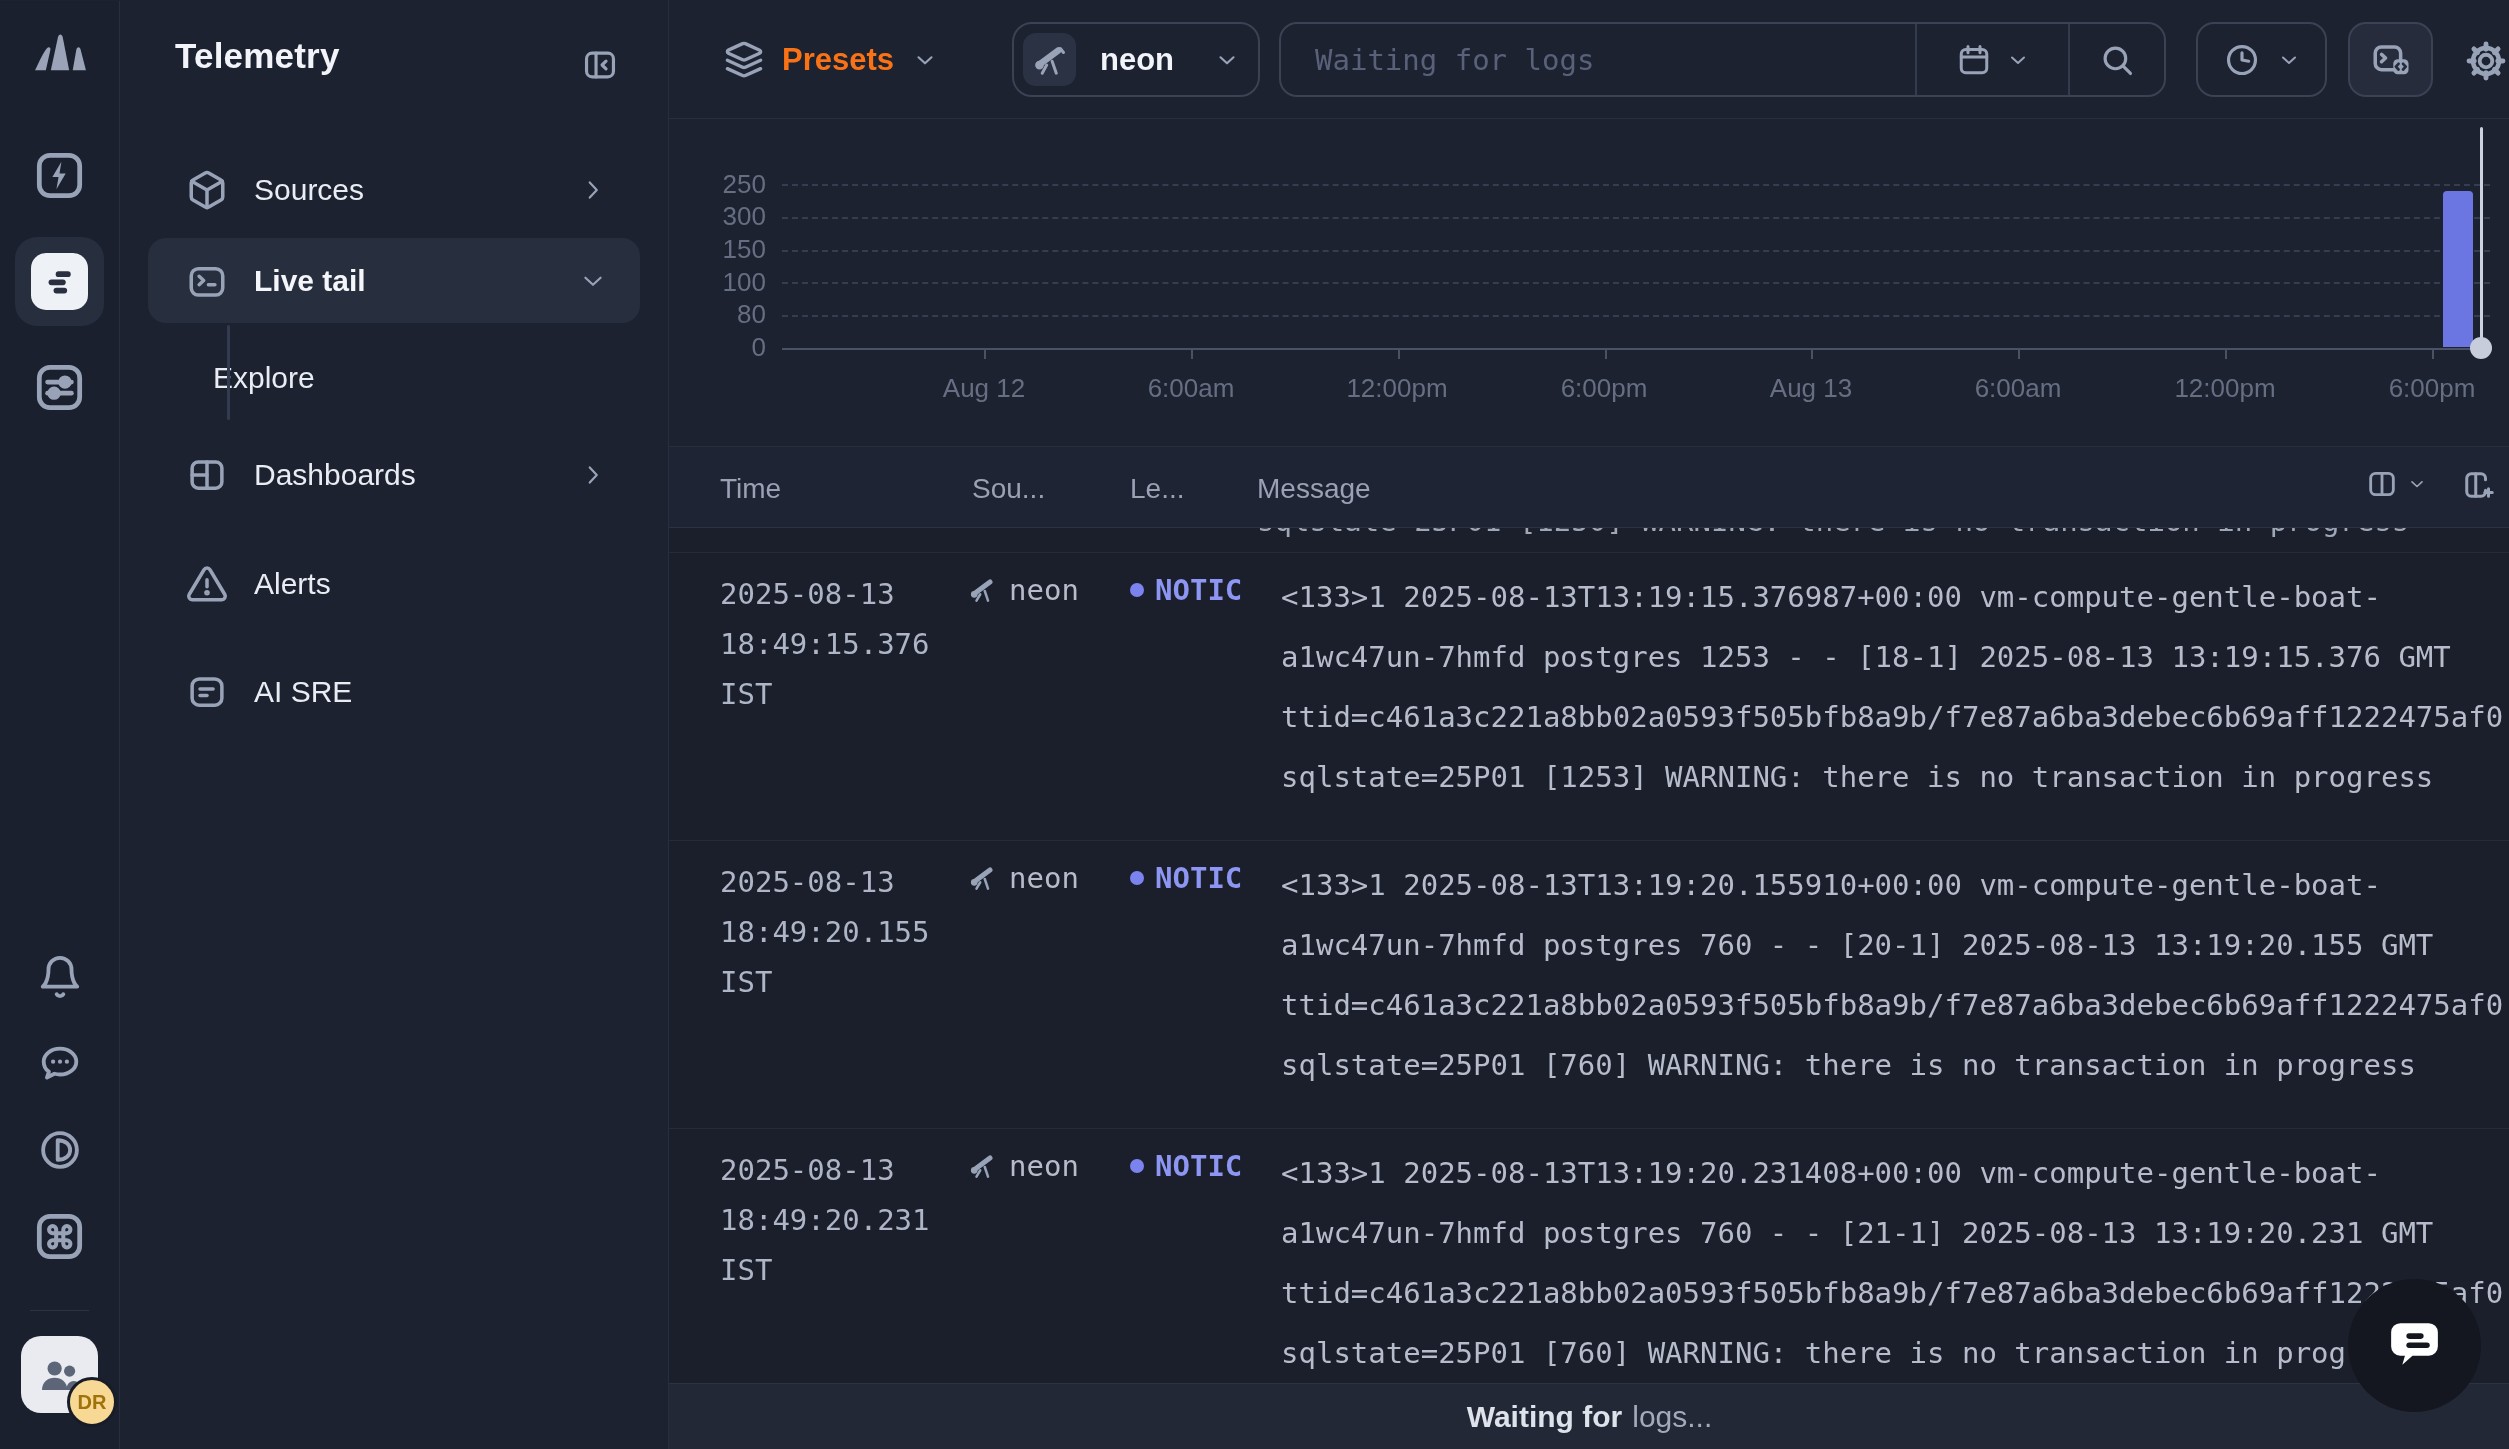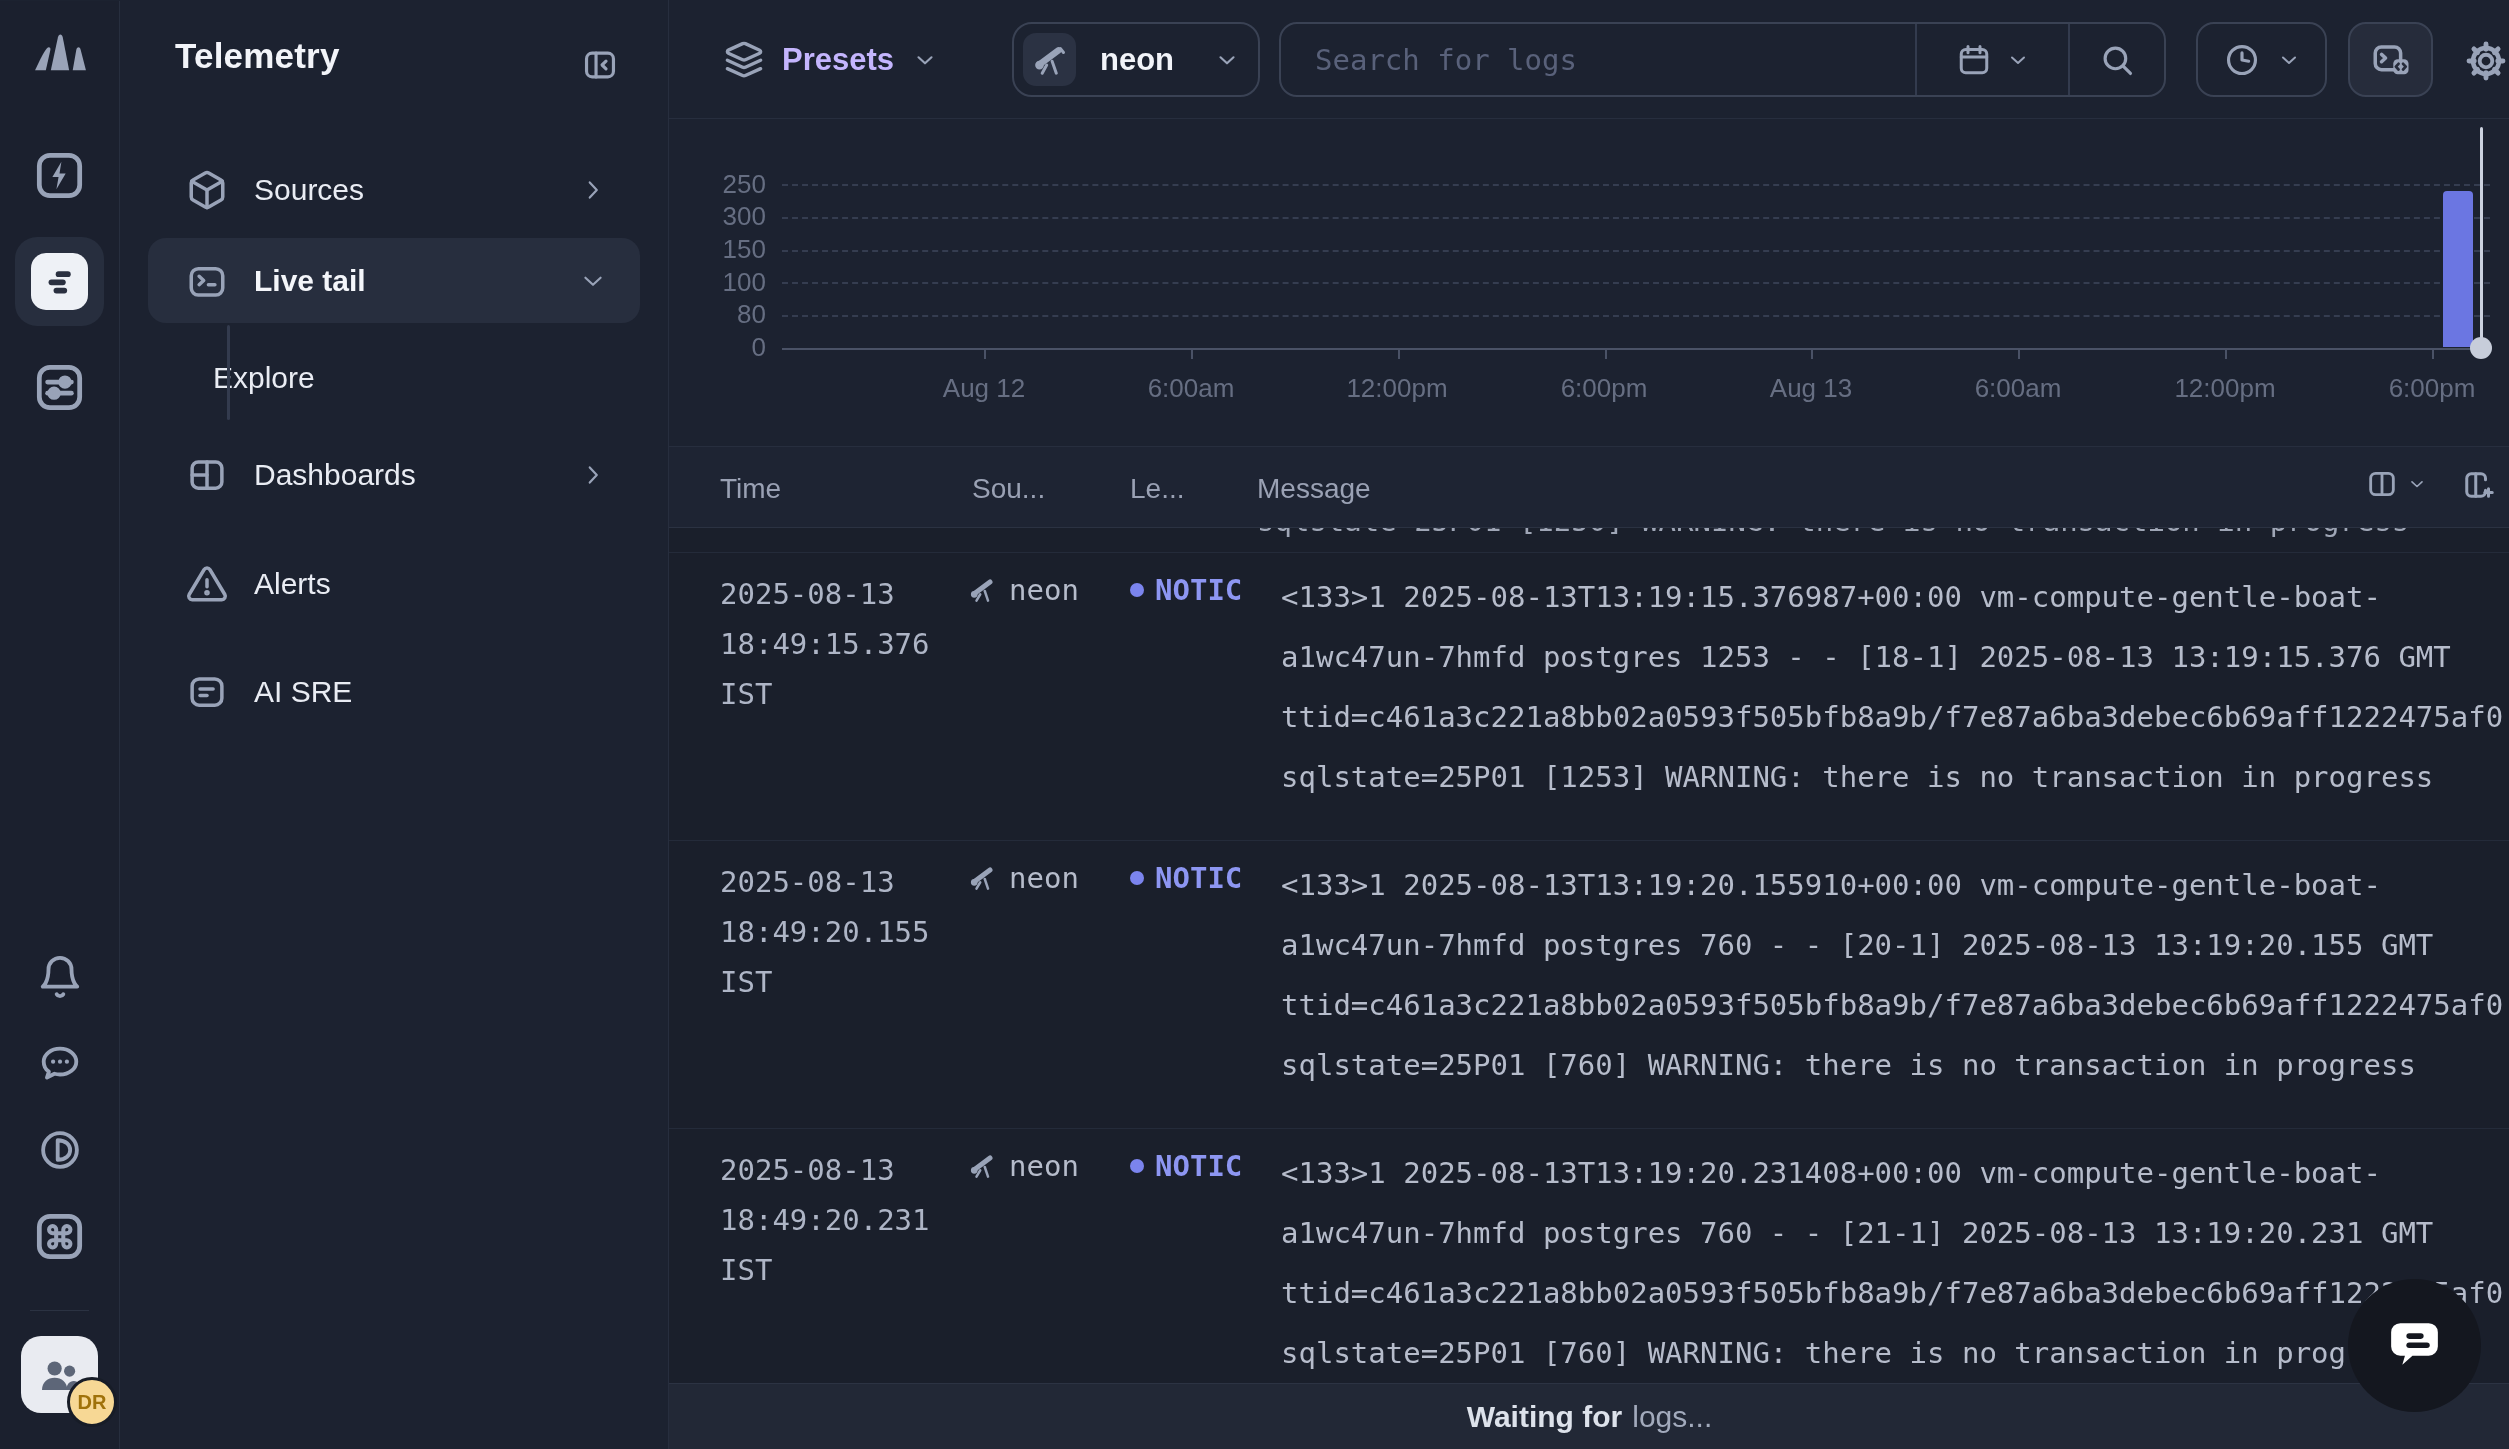--- a/index.html
+++ b/index.html
@@ -34,21 +34,21 @@
   .sb-child { position:absolute; left:28px; right:28px; height:93px; display:flex; align-items:center; cursor:pointer; }
   .sb-child .tree { position:absolute; left:79px; top:-6px; bottom:4px; width:3px; background:#333b4e; border-radius:2px; }
   .sb-child .lbl { font-size:30px; font-weight:500; color:#e9ecf3; margin-left:65px; }
 
   
   .main { position:absolute; left:669px; top:0; right:0; bottom:0; }
 
   
   .topbar { position:absolute; left:0; right:0; top:0; height:119px; border-bottom:1px solid #272e3e; }
   .presets { position:absolute; left:55px; top:24px; height:71px; display:flex; align-items:center; gap:18px; cursor:pointer; }
-  .presets .lbl { font-size:31px; font-weight:600; color:#c4b5fd;text-align:center; }
+  .presets .lbl { font-size:31px; font-weight:600; color:#f97316;text-align:center; }
   .src-select { position:absolute; left:343px; top:22px; width:248px; height:75px; border:2px solid #3a4254; border-radius:20px; display:flex; align-items:center; cursor:pointer; }
   .src-select .badge { width:53px; height:53px; margin-left:9px; background:#2b3243; border-radius:13px; display:flex; align-items:center; justify-content:center; }
   .src-select .lbl { font-size:31px; font-weight:600; color:#f2f4f9; margin-left:24px; }
   .src-select .chev { margin-left:auto; margin-right:18px; display:flex; }
   .search-group { position:absolute; left:610px; top:22px; width:887px; height:75px; border:2px solid #3a4254; border-radius:18px; display:flex; align-items:stretch; }
   .search-text { flex:1; display:flex; align-items:center; padding-left:34px; font-size:29px; color:#59617a; cursor:text; }
   .sg-cal { width:153px; border-left:2px solid #333b4e; display:flex; align-items:center; justify-content:center; gap:14px; cursor:pointer; }
   .sg-mag { width:96px; border-left:2px solid #333b4e; display:flex; align-items:center; justify-content:center; cursor:pointer; }
   .clock-btn { position:absolute; left:1527px; top:22px; width:131px; height:75px; border:2px solid #3a4254; border-radius:18px; display:flex; align-items:center; justify-content:center; gap:16px; cursor:pointer; }
   .term-btn { position:absolute; left:1679px; top:22px; width:85px; height:75px; background:#262c3b; border:2px solid #3a4254; border-radius:18px; display:flex; align-items:center; justify-content:center; cursor:pointer; }
@@ -281,21 +281,21 @@
         </span>
         <span class="lbl">neon</span>
         <span class="chev">
           <svg class="ic" width="26" height="26" viewBox="0 0 24 24" stroke-width="2.4">
               <path d="M6 9.5 l6 5.5 6-5.5"></path>
             </svg>
         </span>
       </div>
 
       <div class="search-group">
-        <div class="search-text mono">Search for logs</div>
+        <div class="search-text mono">Waiting for logs</div>
         <div class="sg-cal">
           <svg class="ic" width="36" height="36" viewBox="0 0 24 24">
             <rect x="3.5" y="5" width="17" height="15.5" rx="3"></rect>
             <path d="M8 3 v4.2 M16 3 v4.2 M3.5 10 H20.5"></path>
           </svg>
           <svg class="ic" width="24" height="24" viewBox="0 0 24 24" stroke-width="2.4">
               <path d="M6 9.5 l6 5.5 6-5.5"></path>
             </svg>
         </div>
         <div class="sg-mag">

